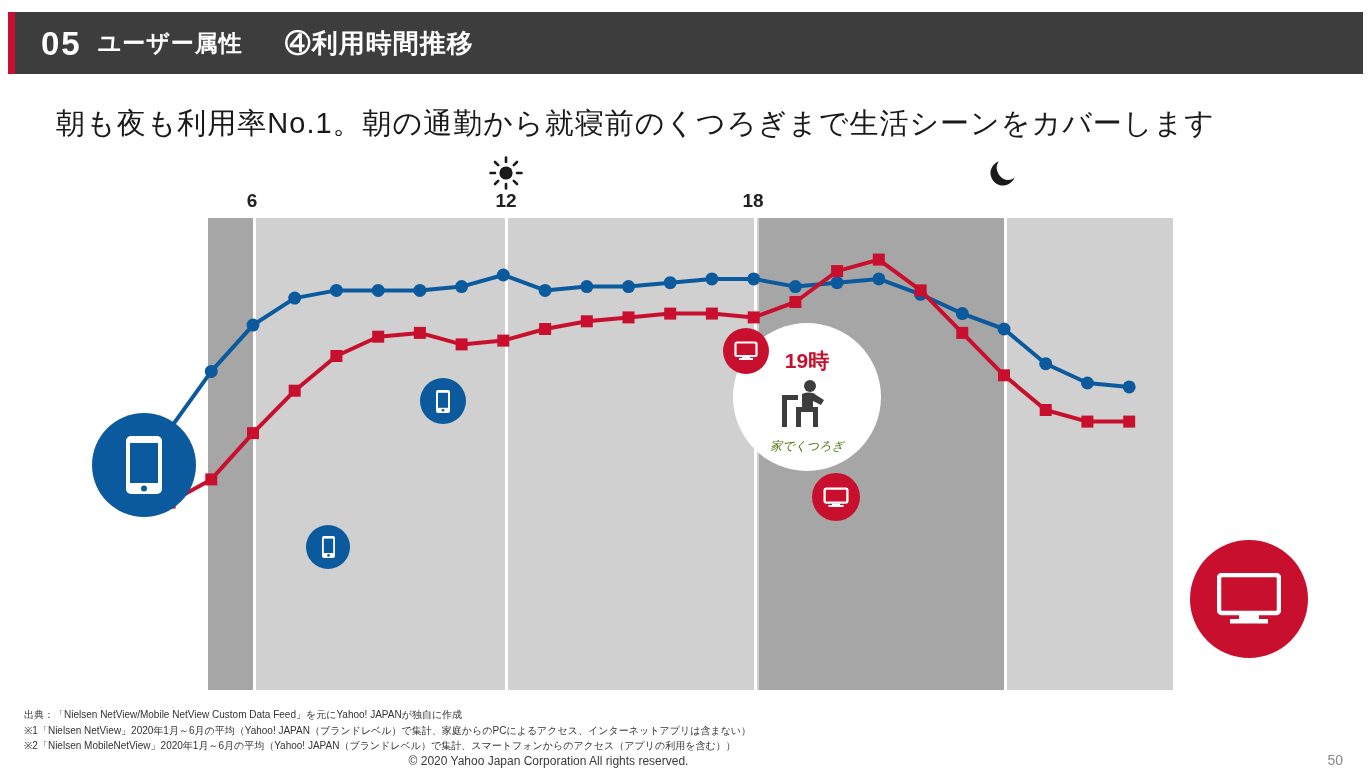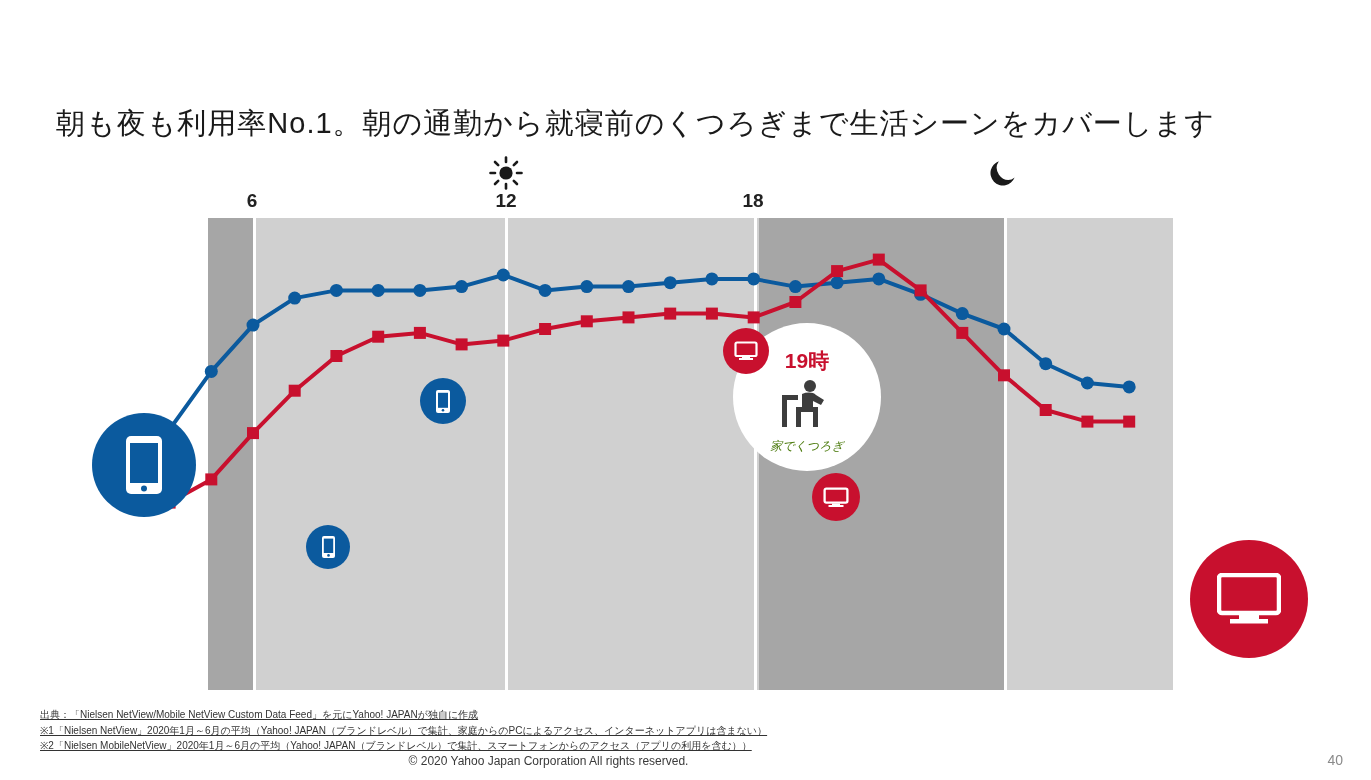--- a/index.html
+++ b/index.html
@@ -191,26 +191,25 @@
 
   
   #callout-21 { left: 804px; top: 330px; width: 180px; height: 180px; }
   #callout-21 .time { font-size: 23px; margin-top: 22px; }
   #callout-21 .caption { font-size: 12px; margin-top: 8px; }
   #badge-21 { left: 812px; top: 313px; width: 48px; height: 48px; }
 
   
   #footnotes {
     position: absolute;
-    left: 40px;
+    left: 24px;
     top: 707px;
     font-size: 10px;
     color: #333;
     line-height: 1.55;
-    text-decoration: underline;
   }
   #copyright {
     position: absolute;
     left: 0;
     top: 754px;
     width: 1097px;
     text-align: center;
     font-size: 12px;
     color: #3a3a3a;
   }
@@ -228,20 +227,25 @@
     width: 8px;
     height: 780px;
     background: #ffffff;
   }
 </style>
 </head>
 <body>
 
 <div id="slide">
 
+  <div id="header-bar">
+    <span id="header-number">05</span>
+    <span id="header-sub">ユーザー属性</span>
+    <span id="header-title">④利用時間推移</span>
+  </div>
 
   <div id="lead-copy">朝も夜も利用率No.1。朝の通勤から就寝前のくつろぎまで生活シーンをカバーします</div>
 
   <div id="chart-wrap">
 
     <div class="tick-label" style="left:252px; top:30px;">6</div>
     <div class="tick-label" style="left:506px; top:30px;">12</div>
     <div class="tick-label" style="left:753px; top:30px;">18</div>
     <div class="tick-label" style="left:1048px; top:30px;margin-top:48px;">24</div>
 
@@ -395,15 +399,15 @@
     </div>
   </div>
 
   <div id="footnotes">
     <div>出典：「Nielsen NetView/Mobile NetView Custom Data Feed」を元にYahoo! JAPANが独自に作成</div>
     <div>※1「Nielsen NetView」2020年1月～6月の平均（Yahoo! JAPAN（ブランドレベル）で集計、家庭からのPCによるアクセス、インターネットアプリは含まない）</div>
     <div>※2「Nielsen MobileNetView」2020年1月～6月の平均（Yahoo! JAPAN（ブランドレベル）で集計、スマートフォンからのアクセス（アプリの利用を含む））</div>
   </div>
 
   <div id="copyright">© 2020 Yahoo Japan Corporation All rights reserved.</div>
-  <div id="page-number">40</div>
+  <div id="page-number">50</div>
   <div id="right-edge"></div>
 </div>
 
 </body></html>

